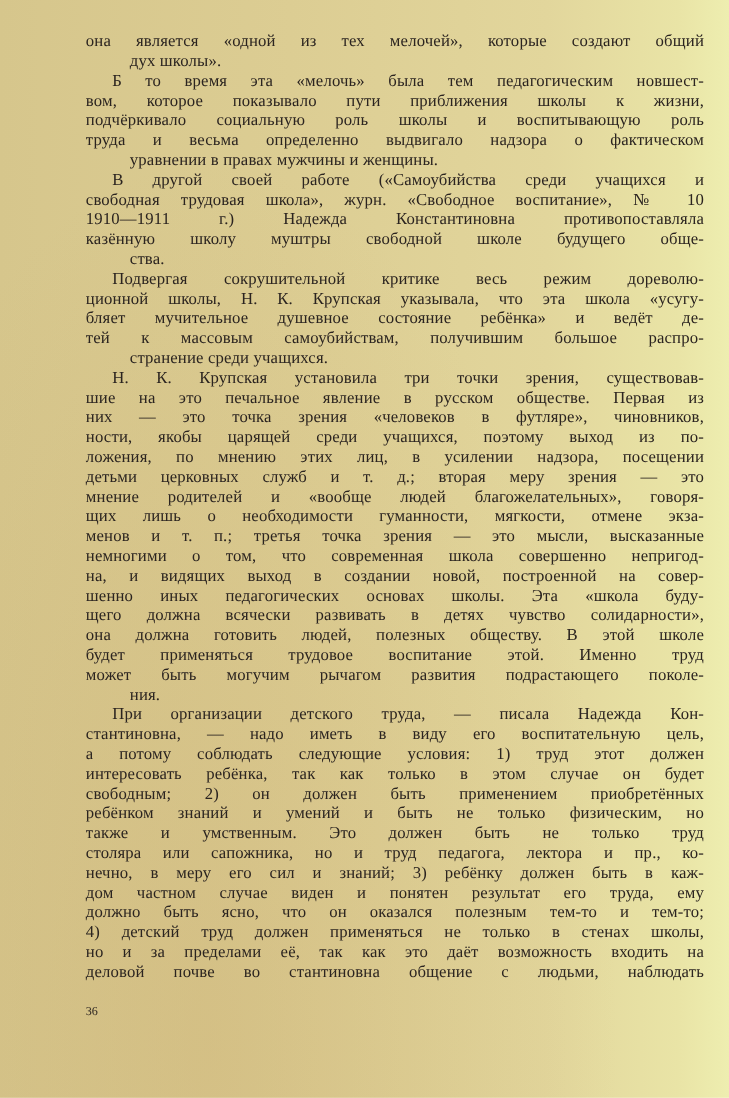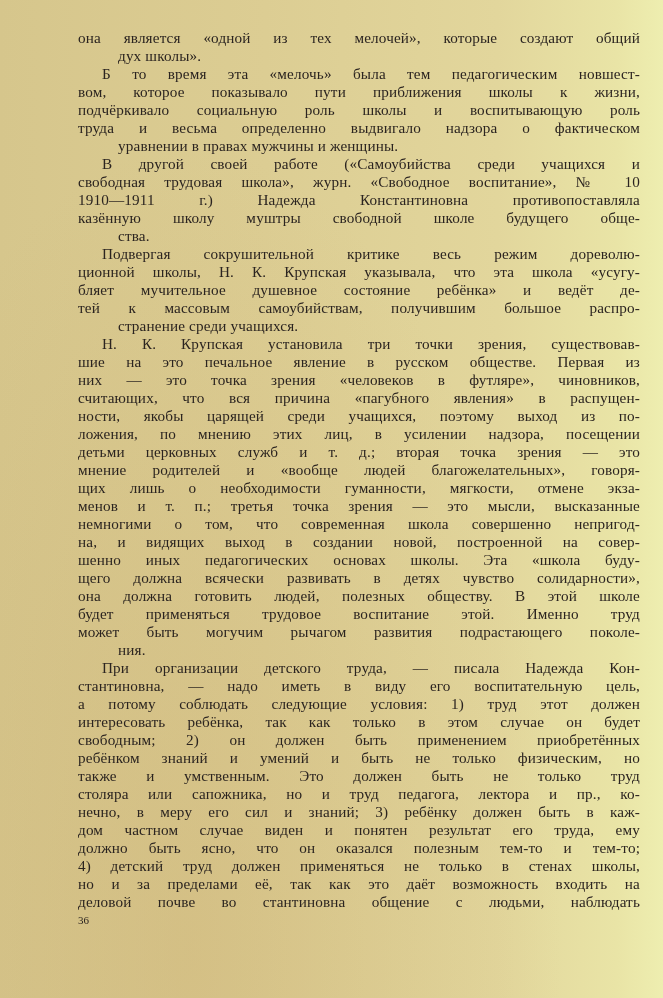--- a/index.html
+++ b/index.html
@@ -71,24 +71,23 @@
       <span class="line">казённую школу муштры свободной школе будущего обще-</span>
       <span class="line last">ства.</span>
       <span class="line indent">Подвергая сокрушительной критике весь режим дореволю-</span>
       <span class="line">ционной школы, Н. К. Крупская указывала, что эта школа «усугу-</span>
       <span class="line">бляет мучительное душевное состояние ребёнка» и ведёт де-</span>
       <span class="line">тей к массовым самоубийствам, получившим большое распро-</span>
       <span class="line last">странение среди учащихся.</span>
       <span class="line indent">Н. К. Крупская установила три точки зрения, существовав-</span>
       <span class="line">шие на это печальное явление в русском обществе. Первая из</span>
       <span class="line">них — это точка зрения «человеков в футляре», чиновников,</span>
-      <span class="line">считающих, что вся причина «пагубного явления» в распущен-</span>
       <span class="line">ности, якобы царящей среди учащихся, поэтому выход из по-</span>
       <span class="line">ложения, по мнению этих лиц, в усилении надзора, посещении</span>
-      <span class="line">детьми церковных служб и т. д.; вторая точка зрения — это</span>
+      <span class="line">детьми церковных служб и т. д.; вторая меру зрения — это</span>
       <span class="line">мнение родителей и «вообще людей благожелательных», говоря-</span>
       <span class="line">щих лишь о необходимости гуманности, мягкости, отмене экза-</span>
       <span class="line">менов и т. п.; третья точка зрения — это мысли, высказанные</span>
       <span class="line">немногими о том, что современная школа совершенно непригод-</span>
       <span class="line">на, и видящих выход в создании новой, построенной на совер-</span>
       <span class="line">шенно иных педагогических основах школы. Эта «школа буду-</span>
       <span class="line">щего должна всячески развивать в детях чувство солидарности»,</span>
       <span class="line">она должна готовить людей, полезных обществу. В этой школе</span>
       <span class="line">будет применяться трудовое воспитание этой. Именно труд</span>
       <span class="line">может быть могучим рычагом развития подрастающего поколе-</span>

